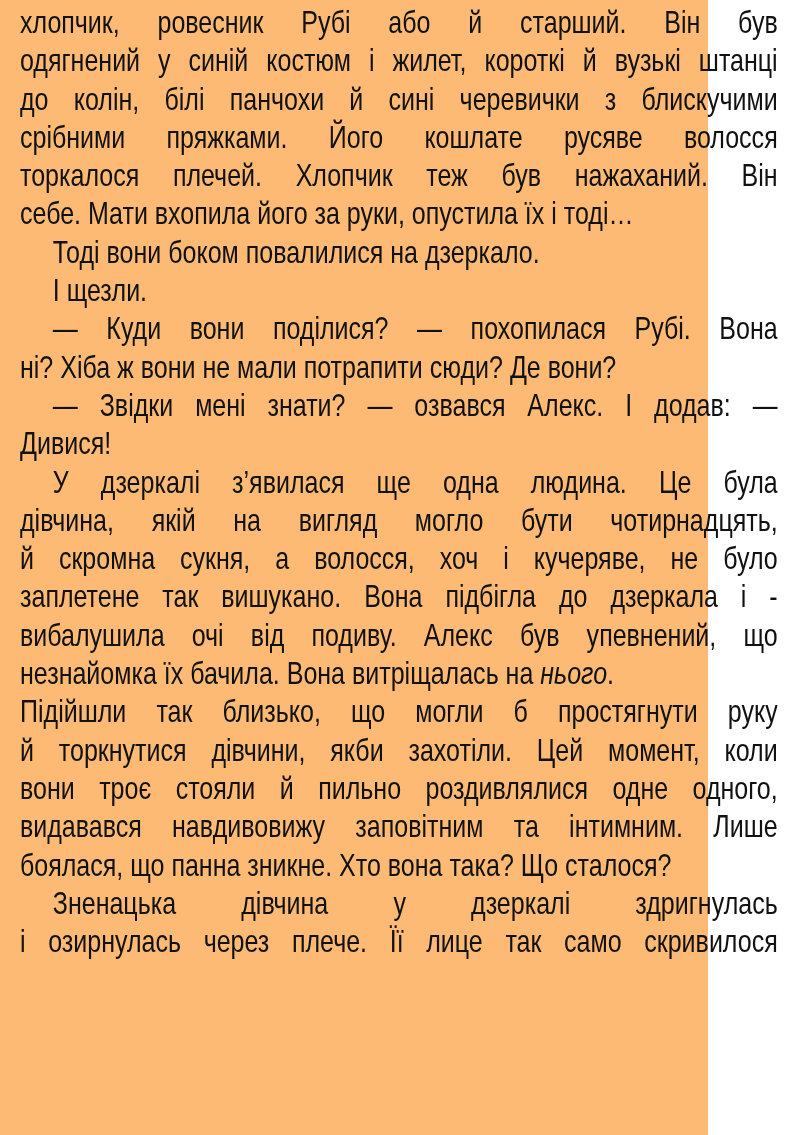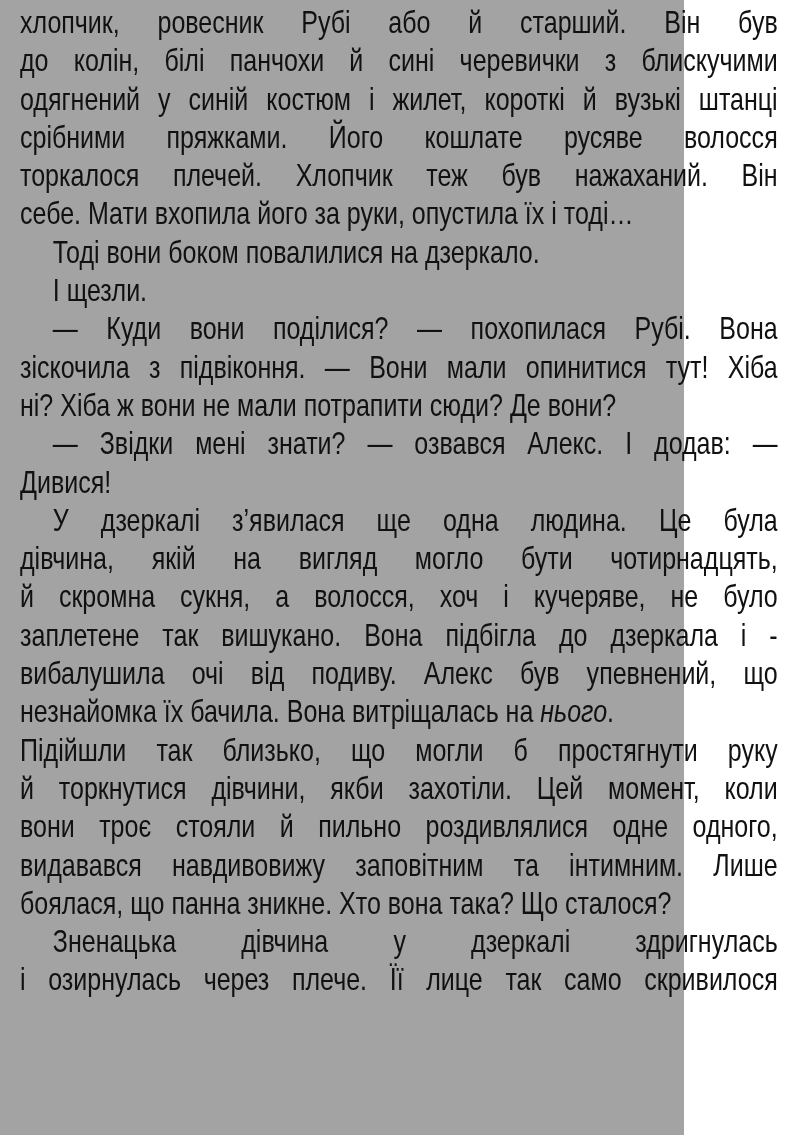--- a/index.html
+++ b/index.html
@@ -12,21 +12,22 @@
     height: 1135px;
     overflow: hidden;
     position: relative;
   }
   .page {
     position: absolute;
     left: 0;
     top: 0;
     width: 684px;
     height: 1135px;
-    background: #a3a3a3;
+    background: #fdba74;
+    padding-left: 24px;
   }
   .text-column {
     position: absolute;
     left: 20px;
     top: 3px;
     width: 758px;
   }
   .line {
     position: relative;
     height: 38.3px;
@@ -65,24 +66,24 @@
 </head>
 <body>
 
 <div class="page">
   <div class="text-column">
 
     <div class="line justify">
         <span class="line-inner">хлопчик, ровесник Рубі або й старший. Він був</span>
       </div>
     <div class="line justify">
-        <span class="line-inner">до колін, білі панчохи й сині черевички з блискучими</span>
+        <span class="line-inner">одягнений у синій костюм і жилет, короткі й вузькі штанці</span>
       </div>
     <div class="line justify">
-        <span class="line-inner">одягнений у синій костюм і жилет, короткі й вузькі штанці</span>
+        <span class="line-inner">до колін, білі панчохи й сині черевички з блискучими</span>
       </div>
     <div class="line justify">
         <span class="line-inner">срібними пряжками. Його кошлате русяве волосся</span>
       </div>
     <div class="line justify">
         <span class="line-inner">торкалося плечей. Хлопчик теж був нажаханий. Він</span>
       </div>
     <div class="line">
         <span class="line-inner">себе. Мати вхопила його за руки, опустила їх і тоді…</span>
       </div>
@@ -90,23 +91,20 @@
     <div class="line indent">
         <span class="line-inner">Тоді вони боком повалилися на дзеркало.</span>
       </div>
 
     <div class="line indent">
         <span class="line-inner">І щезли.</span>
       </div>
 
     <div class="line indent justify">
         <span class="line-inner">— Куди вони поділися? — похопилася Рубі. Вона</span>
-      </div>
-    <div class="line justify">
-        <span class="line-inner">зіскочила з підвіконня. — Вони мали опинитися тут! Хіба</span>
       </div>
     <div class="line">
         <span class="line-inner">ні? Хіба ж вони не мали потрапити сюди? Де вони?</span>
       </div>
 
     <div class="line indent justify">
         <span class="line-inner">— Звідки мені знати? — озвався Алекс. І додав: —</span>
       </div>
     <div class="line">
         <span class="line-inner">Дивися!</span>

